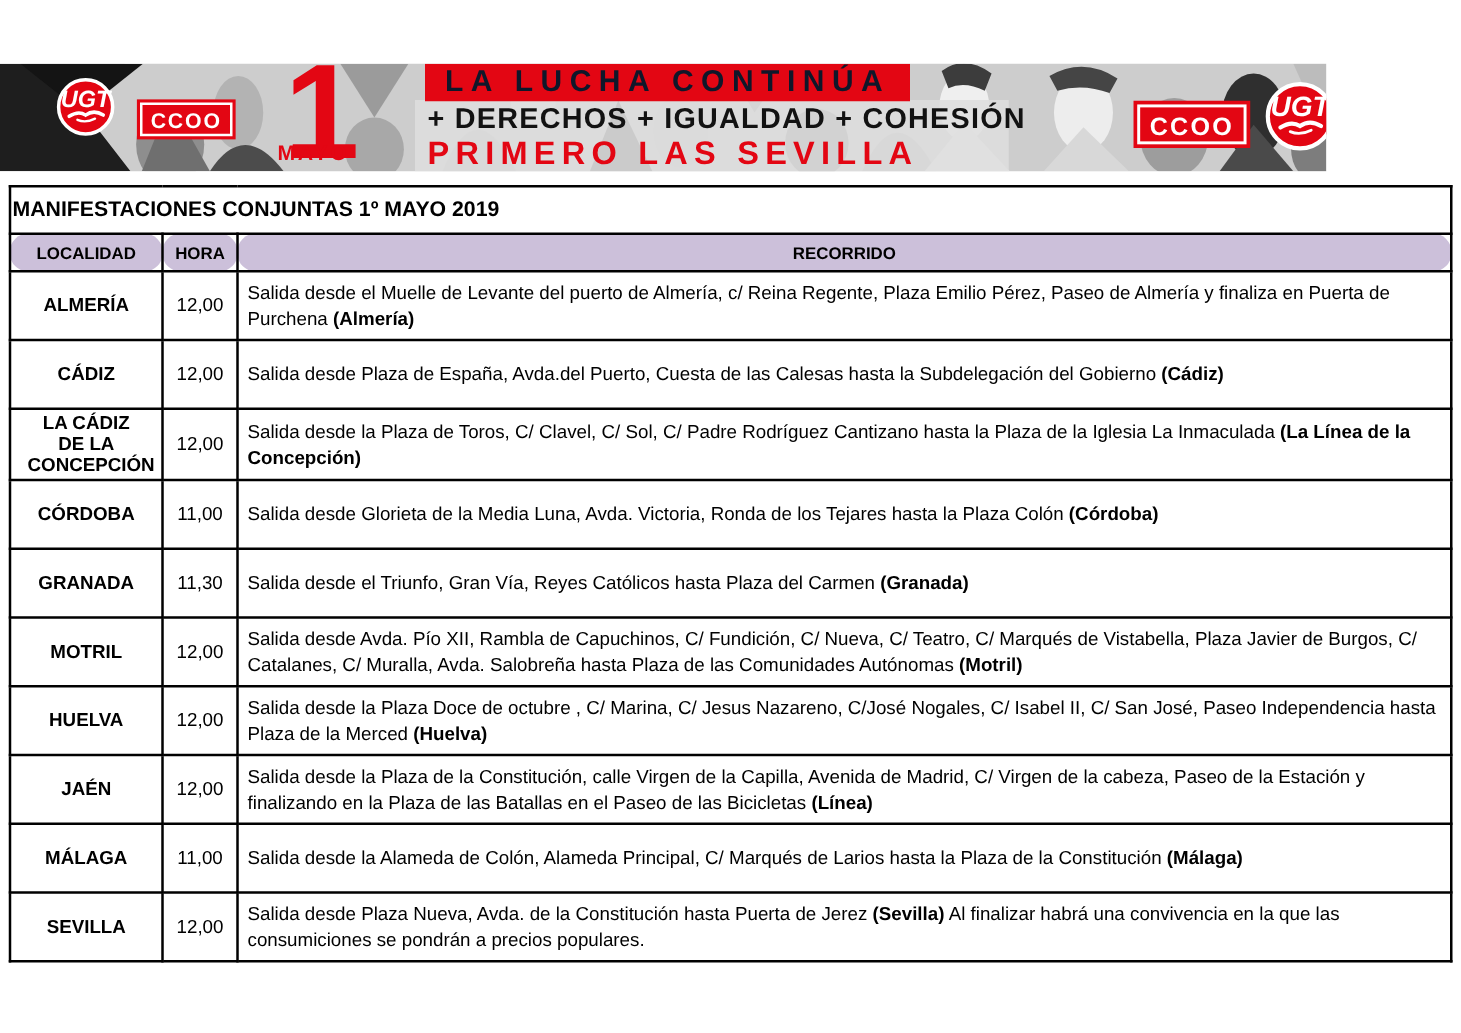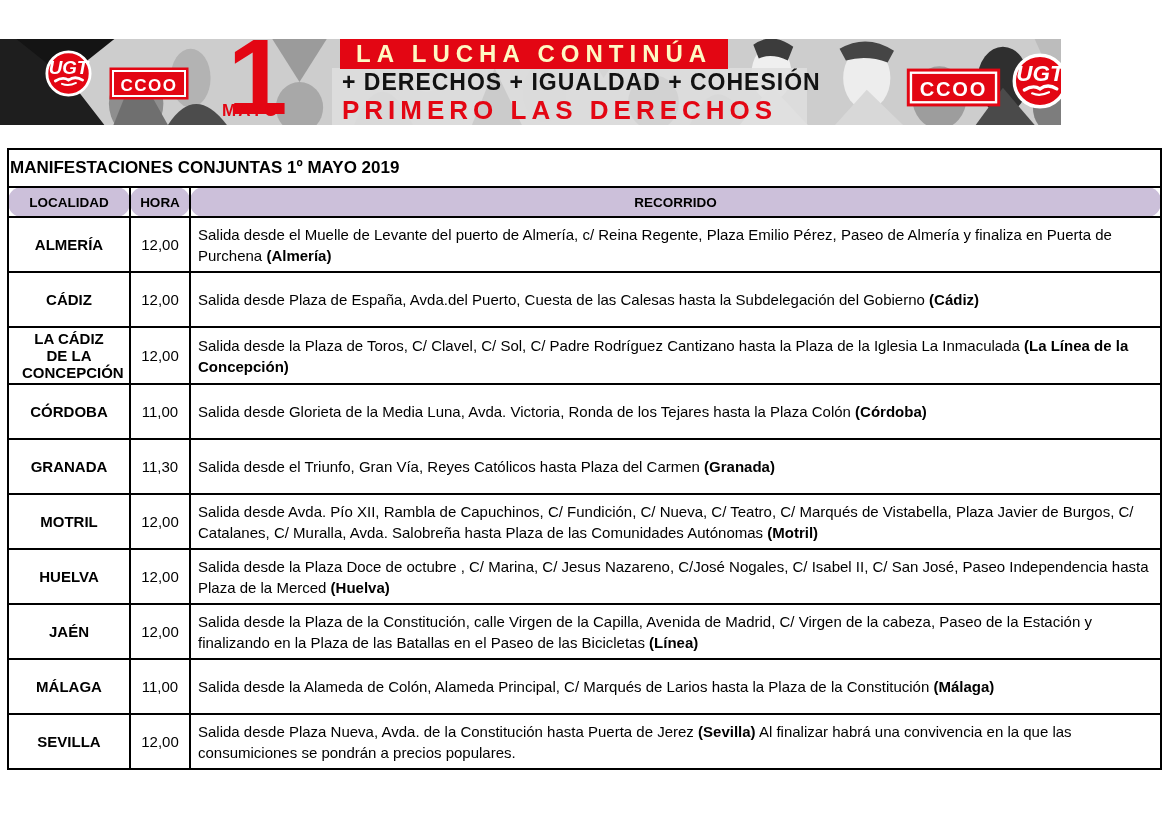--- a/index.html
+++ b/index.html
@@ -2,39 +2,39 @@
 <html><head>
 <meta charset="utf-8">
 <style>
   html,body{margin:0;padding:0;}
   body{
     width:1169px;height:826px;background:#ffffff;position:relative;
     font-family:"Liberation Sans","DejaVu Sans",sans-serif;
     -webkit-font-smoothing:antialiased;
   }
   
-  .banner{position:absolute;left:0;top:39px;width:1061px;height:86px;overflow:hidden;background:#cdcdcd;}
+  .banner{position:absolute;left:0;top:51px;width:1061px;height:86px;overflow:hidden;background:#cdcdcd;}
   .banner svg.crowd{position:absolute;left:0;top:0;width:100%;height:100%;display:block;}
   .logo{position:absolute;display:block;}
   .logo-ugt-left{left:45px;top:11px;width:47px;height:47px;}
   .logo-ccoo-left{left:109px;top:28px;width:80px;height:33px;}
   .logo-ccoo-right{left:905px;top:29px;width:97px;height:39px;}
   .logo-ugt-right{left:1012px;top:14px;width:56px;height:56px;}
   .big-one{
     position:absolute;left:210px;top:-16px;width:95px;
     font-weight:bold;font-size:108px;line-height:108px;color:#e30613;
     font-family:"Liberation Sans",sans-serif;text-align:center;
   }
   .mayo{
     position:absolute;left:222px;top:62px;font-size:17px;font-weight:bold;
     color:#e30613;letter-spacing:2px;
   }
   .slogan{position:absolute;left:340px;top:0;width:520px;}
   .slogan-line1{
-    display:inline-block;background:#e30613;color:#fef9c3;
+    display:inline-block;background:#e30613;color:#0f172a;
     font-weight:bold;font-size:24px;line-height:30px;height:30px;
     padding:0 16px;letter-spacing:6px;white-space:nowrap;
   }
   .slogan-line2{
     color:#121212;font-weight:bold;font-size:23px;line-height:27px;
     letter-spacing:1px;white-space:nowrap;padding-left:2px;
   }
   .slogan-line3{
     color:#e30613;font-weight:bold;font-size:26px;line-height:28px;
     letter-spacing:5px;white-space:nowrap;padding-left:2px;
@@ -120,21 +120,21 @@
     <rect x="8" y="8" width="144" height="50" fill="none" stroke="#ffffff" stroke-width="4"></rect>
     <text x="80" y="47" font-size="34" font-weight="bold" fill="#ffffff" text-anchor="middle" letter-spacing="3">CCOO</text>
   </svg>
 
   <div class="big-one" style="color: rgb(227, 6, 19);">1</div>
   <div class="mayo" style="color: rgb(227, 6, 19);">MAYO</div>
 
   <div class="slogan">
     <div class="slogan-line1" style="background: rgb(227, 6, 19);">LA LUCHA CONTINÚA</div>
     <div class="slogan-line2">+ DERECHOS + IGUALDAD + COHESIÓN</div>
-    <div class="slogan-line3" style="color: rgb(227, 6, 19);">PRIMERO LAS DERECHOS</div>
+    <div class="slogan-line3" style="color: rgb(227, 6, 19);">PRIMERO LAS SEVILLA</div>
   </div>
 
   <svg class="logo logo-ccoo-right" viewBox="0 0 160 66">
     <rect x="1" y="1" width="158" height="64" fill="#e30613"></rect>
     <rect x="8" y="8" width="144" height="50" fill="none" stroke="#ffffff" stroke-width="4"></rect>
     <text x="80" y="47" font-size="34" font-weight="bold" fill="#ffffff" text-anchor="middle" letter-spacing="3">CCOO</text>
   </svg>
 
   <svg class="logo logo-ugt-right" viewBox="0 0 100 100">
     <circle cx="50" cy="50" r="46" fill="#e30613" stroke="#ffffff" stroke-width="6"></circle>

